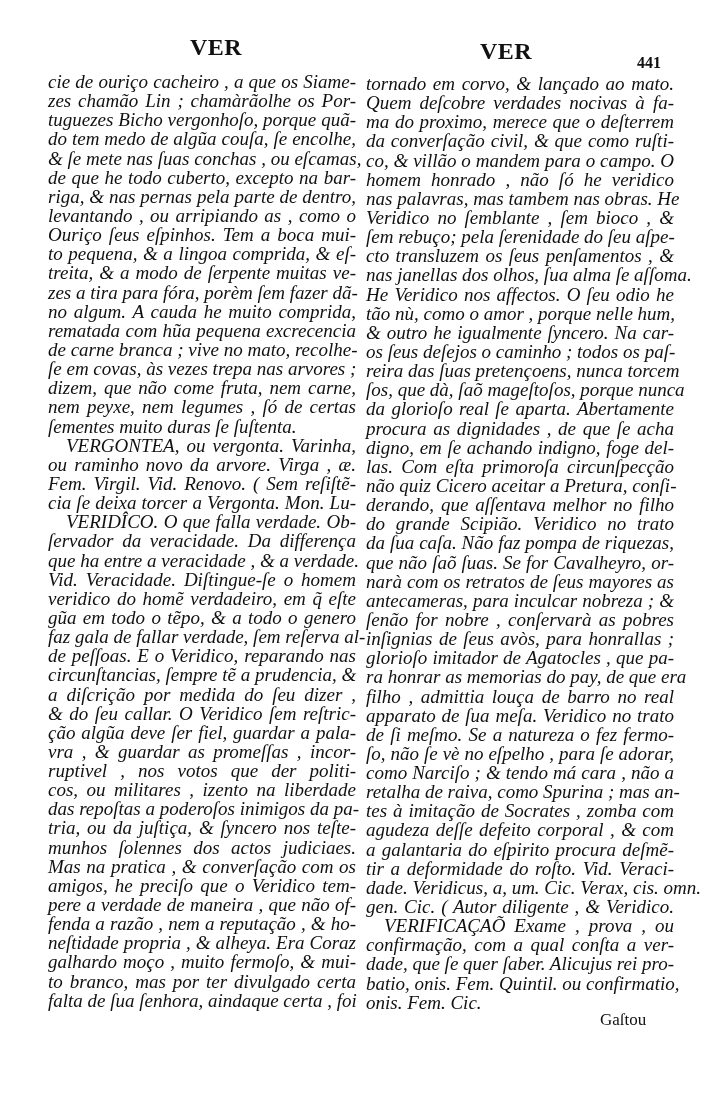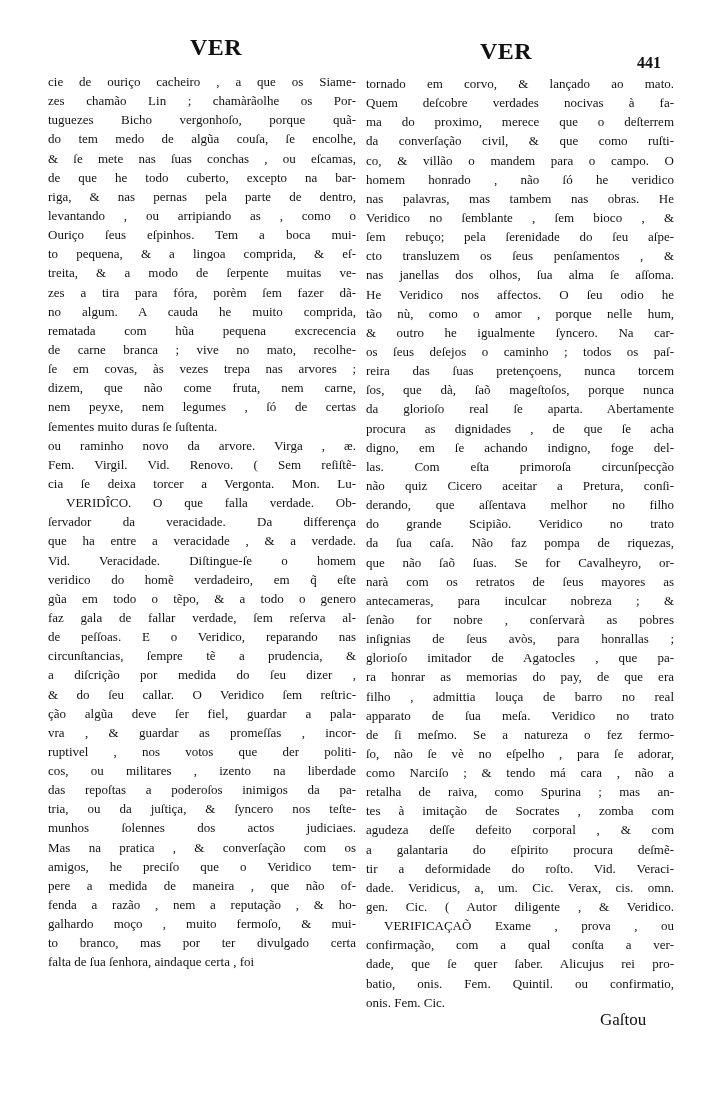--- a/index.html
+++ b/index.html
@@ -5,21 +5,21 @@
   html, body { margin: 0; padding: 0; background: #ffffff; }
   body { width: 709px; height: 1106px; position: relative; overflow: hidden;
          font-family: "DejaVu Serif", "Liberation Serif", serif; color: #111; }
   .running-head { position: absolute; top: 34px; font-size: 24px; font-weight: bold;
                   letter-spacing: 0.5px; font-family: "Liberation Serif", serif; }
   #head-left { left: 190px; }
   #head-right { left: 480px; top: 38px; }
   #page-num { position: absolute; left: 637px; top: 54px; font-size: 16px; font-weight: bold;
               font-family: "Liberation Serif", serif; }
   .column { position: absolute; top: 72px; width: 308px;
-            font-family: "Liberation Serif", serif; font-size: 13px; line-height: 19.15px; }
+            font-family: "Liberation Serif", serif; font-size: 19px; line-height: 19.15px; font-style: italic; }
   #col-left { left: 48px; }
   #col-right { left: 366px; top: 74px; }
   .line { display: block; white-space: nowrap; text-align: justify; text-align-last: justify; height: 19.15px; }
   .line.last { text-align-last: left; }
   .line.indent { padding-left: 18px; }
   .catchword { position: absolute; left: 600px; top: 1010px; font-family: "Liberation Serif", serif;
                font-size: 17px; }
 </style>
 </head>
 <body>
@@ -41,20 +41,21 @@
     <span class="line">to pequena, &amp; a lingoa comprida, &amp; eſ-</span>
     <span class="line">treita, &amp; a modo de ſerpente muitas ve-</span>
     <span class="line">zes a tira para fóra, porèm ſem fazer dã-</span>
     <span class="line">no algum. A cauda he muito comprida,</span>
     <span class="line">rematada com hũa pequena excrecencia</span>
     <span class="line">de carne branca ; vive no mato, recolhe-</span>
     <span class="line">ſe em covas, às vezes trepa nas arvores ;</span>
     <span class="line">dizem, que não come fruta, nem carne,</span>
     <span class="line">nem peyxe, nem legumes , ſó de certas</span>
     <span class="line last">ſementes muito duras ſe ſuſtenta.</span>
+    <span class="line indent">VERGONTEA, ou vergonta. Varinha,</span>
     <span class="line">ou raminho novo da arvore. Virga , æ.</span>
     <span class="line">Fem. Virgil. Vid. Renovo. ( Sem reſiſtẽ-</span>
     <span class="line">cia ſe deixa torcer a Vergonta. Mon. Lu-</span>
     <span class="line indent">VERIDÎCO. O que falla verdade. Ob-</span>
     <span class="line">ſervador da veracidade. Da differença</span>
     <span class="line">que ha entre a veracidade , &amp; a verdade.</span>
     <span class="line">Vid. Veracidade. Diſtingue-ſe o homem</span>
     <span class="line">veridico do homẽ verdadeiro, em q̃ eſte</span>
     <span class="line">gũa em todo o tẽpo, &amp; a todo o genero</span>
     <span class="line">faz gala de fallar verdade, ſem reſerva al-</span>
@@ -64,22 +65,23 @@
     <span class="line">&amp; do ſeu callar. O Veridico ſem reſtric-</span>
     <span class="line">ção algũa deve ſer fiel, guardar a pala-</span>
     <span class="line">vra , &amp; guardar as promeſſas , incor-</span>
     <span class="line">ruptivel , nos votos que der politi-</span>
     <span class="line">cos, ou militares , izento na liberdade</span>
     <span class="line">das repoſtas a poderoſos inimigos da pa-</span>
     <span class="line">tria, ou da juſtiça, &amp; ſyncero nos teſte-</span>
     <span class="line">munhos ſolennes dos actos judiciaes.</span>
     <span class="line">Mas na pratica , &amp; converſação com os</span>
     <span class="line">amigos, he preciſo que o Veridico tem-</span>
-    <span class="line">pere a medida de maneira , que não of-</span>
+    <span class="line">pere a verdade de maneira , que não of-</span>
     <span class="line">fenda a razão , nem a reputação , &amp; ho-</span>
+    <span class="line">neſtidade propria , &amp; alheya. Era Coraz</span>
     <span class="line">galhardo moço , muito fermoſo, &amp; mui-</span>
     <span class="line">to branco, mas por ter divulgado certa</span>
     <span class="line last">falta de ſua ſenhora, aindaque certa , foi</span>
   </div>
 <div id="col-right" class="column">
     <span class="line">tornado em corvo, &amp; lançado ao mato.</span>
     <span class="line">Quem deſcobre verdades nocivas à fa-</span>
     <span class="line">ma do proximo, merece que o deſterrem</span>
     <span class="line">da converſação civil, &amp; que como ruſti-</span>
     <span class="line">co, &amp; villão o mandem para o campo. O</span>

